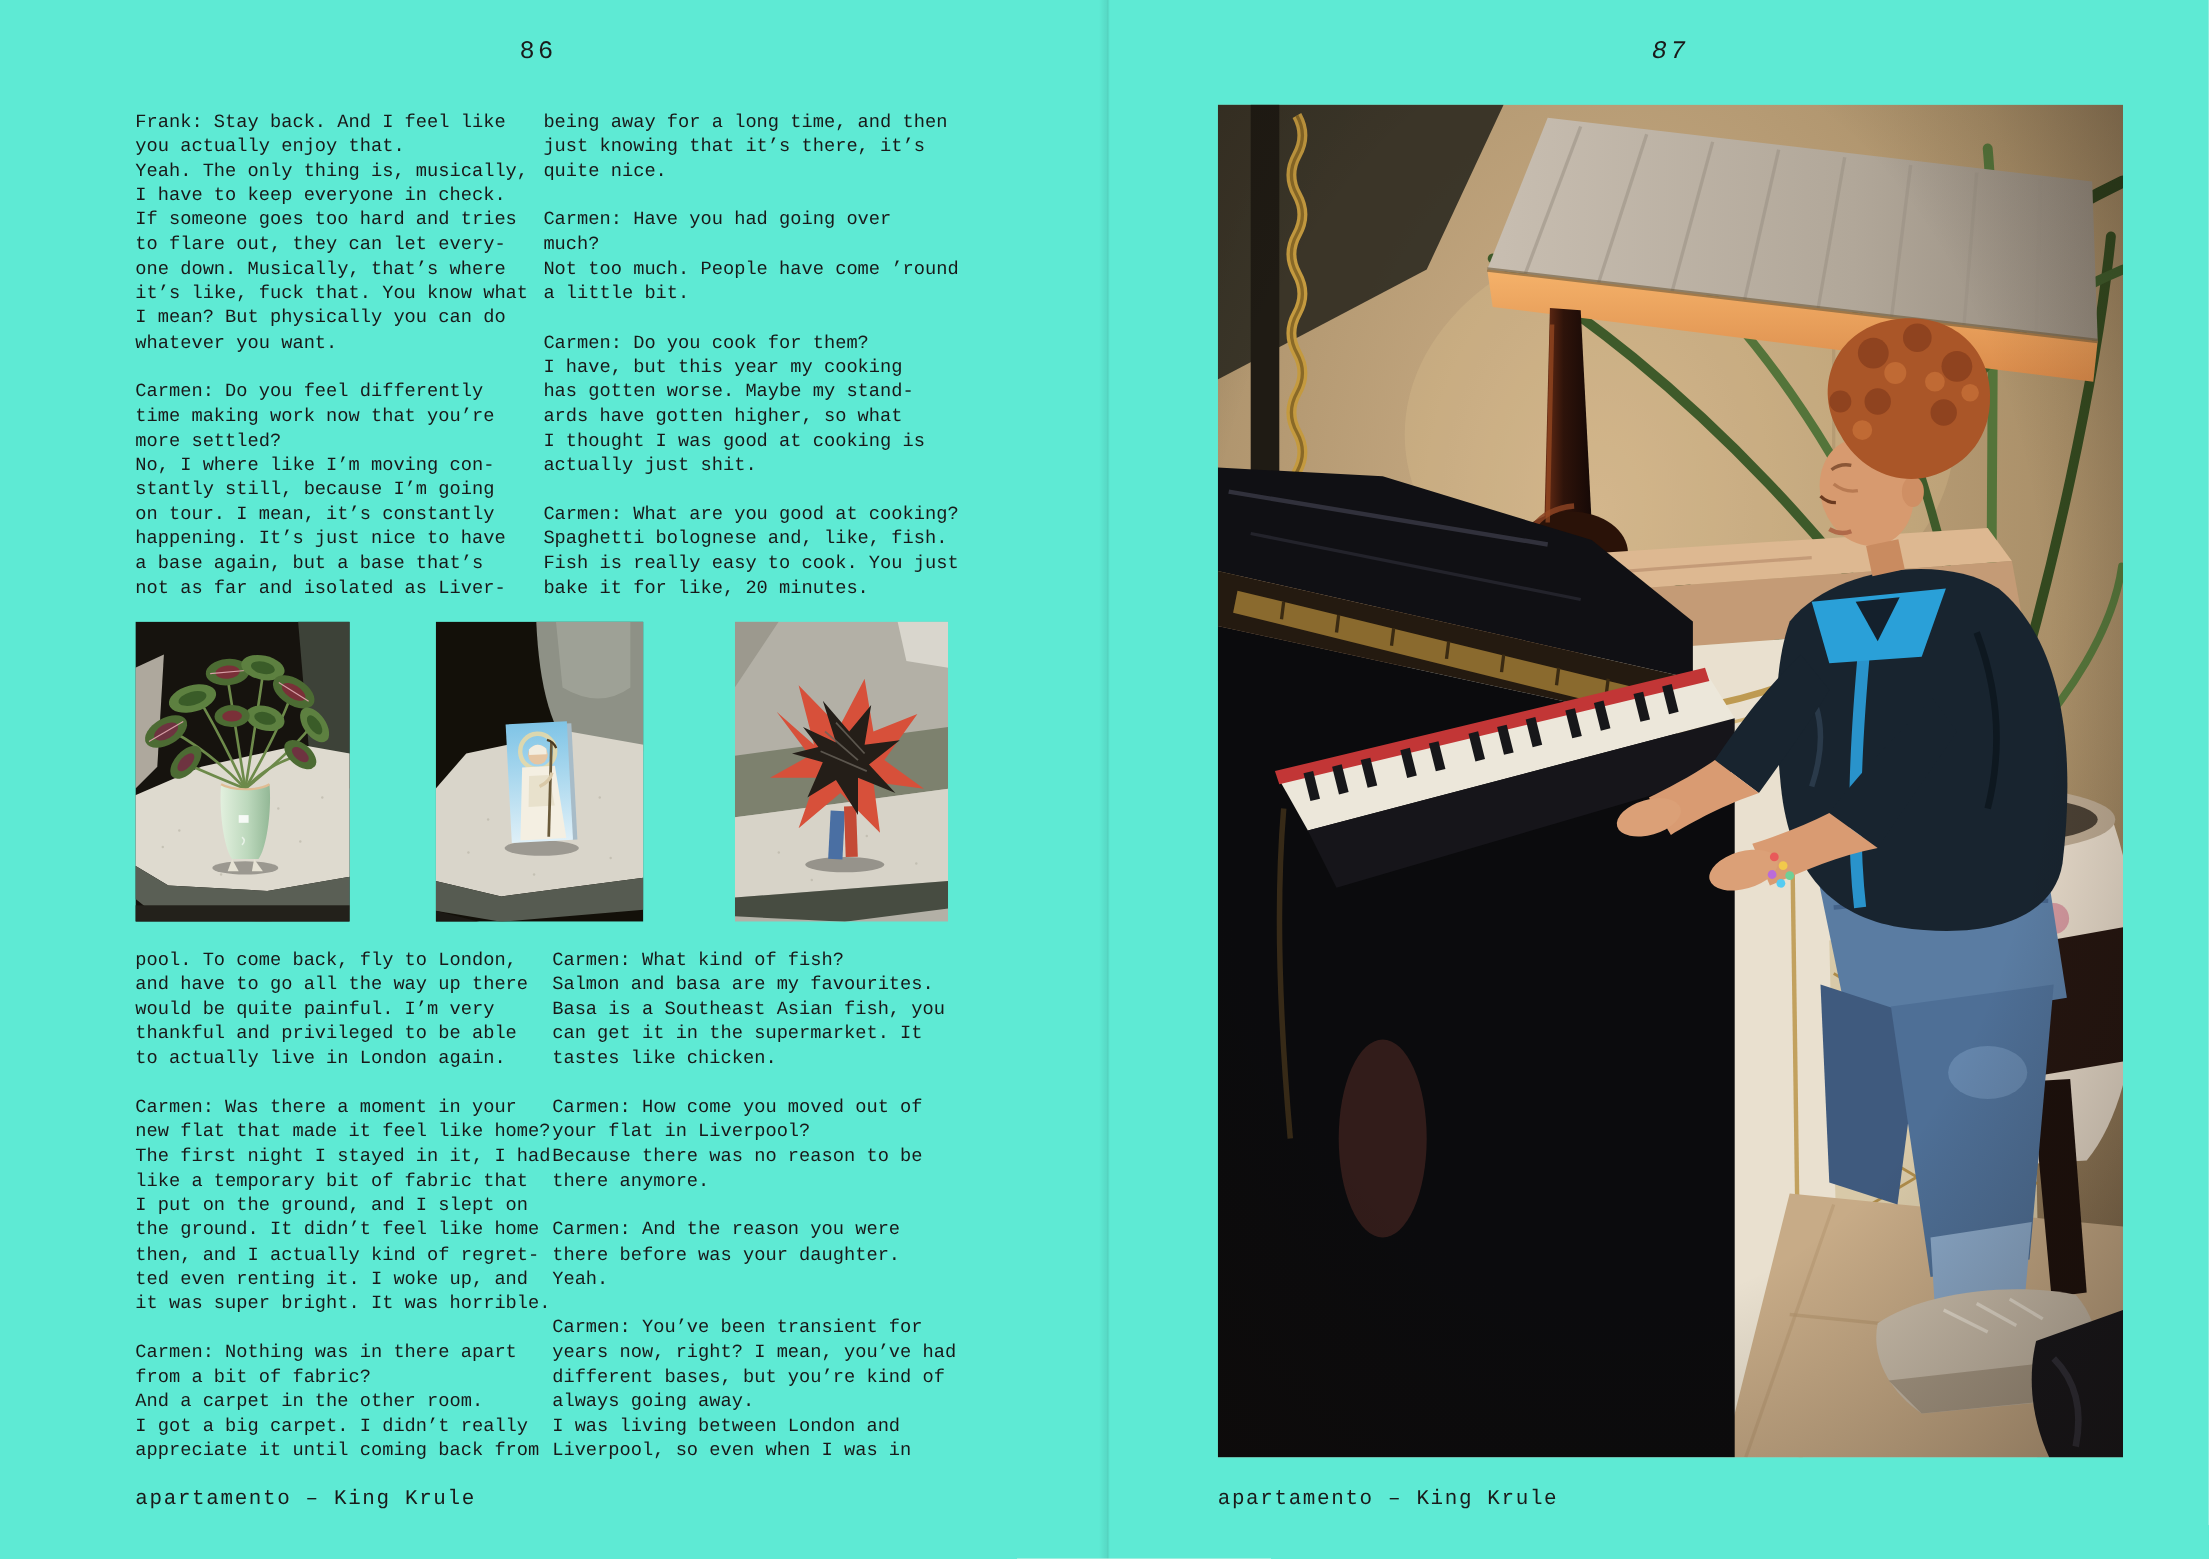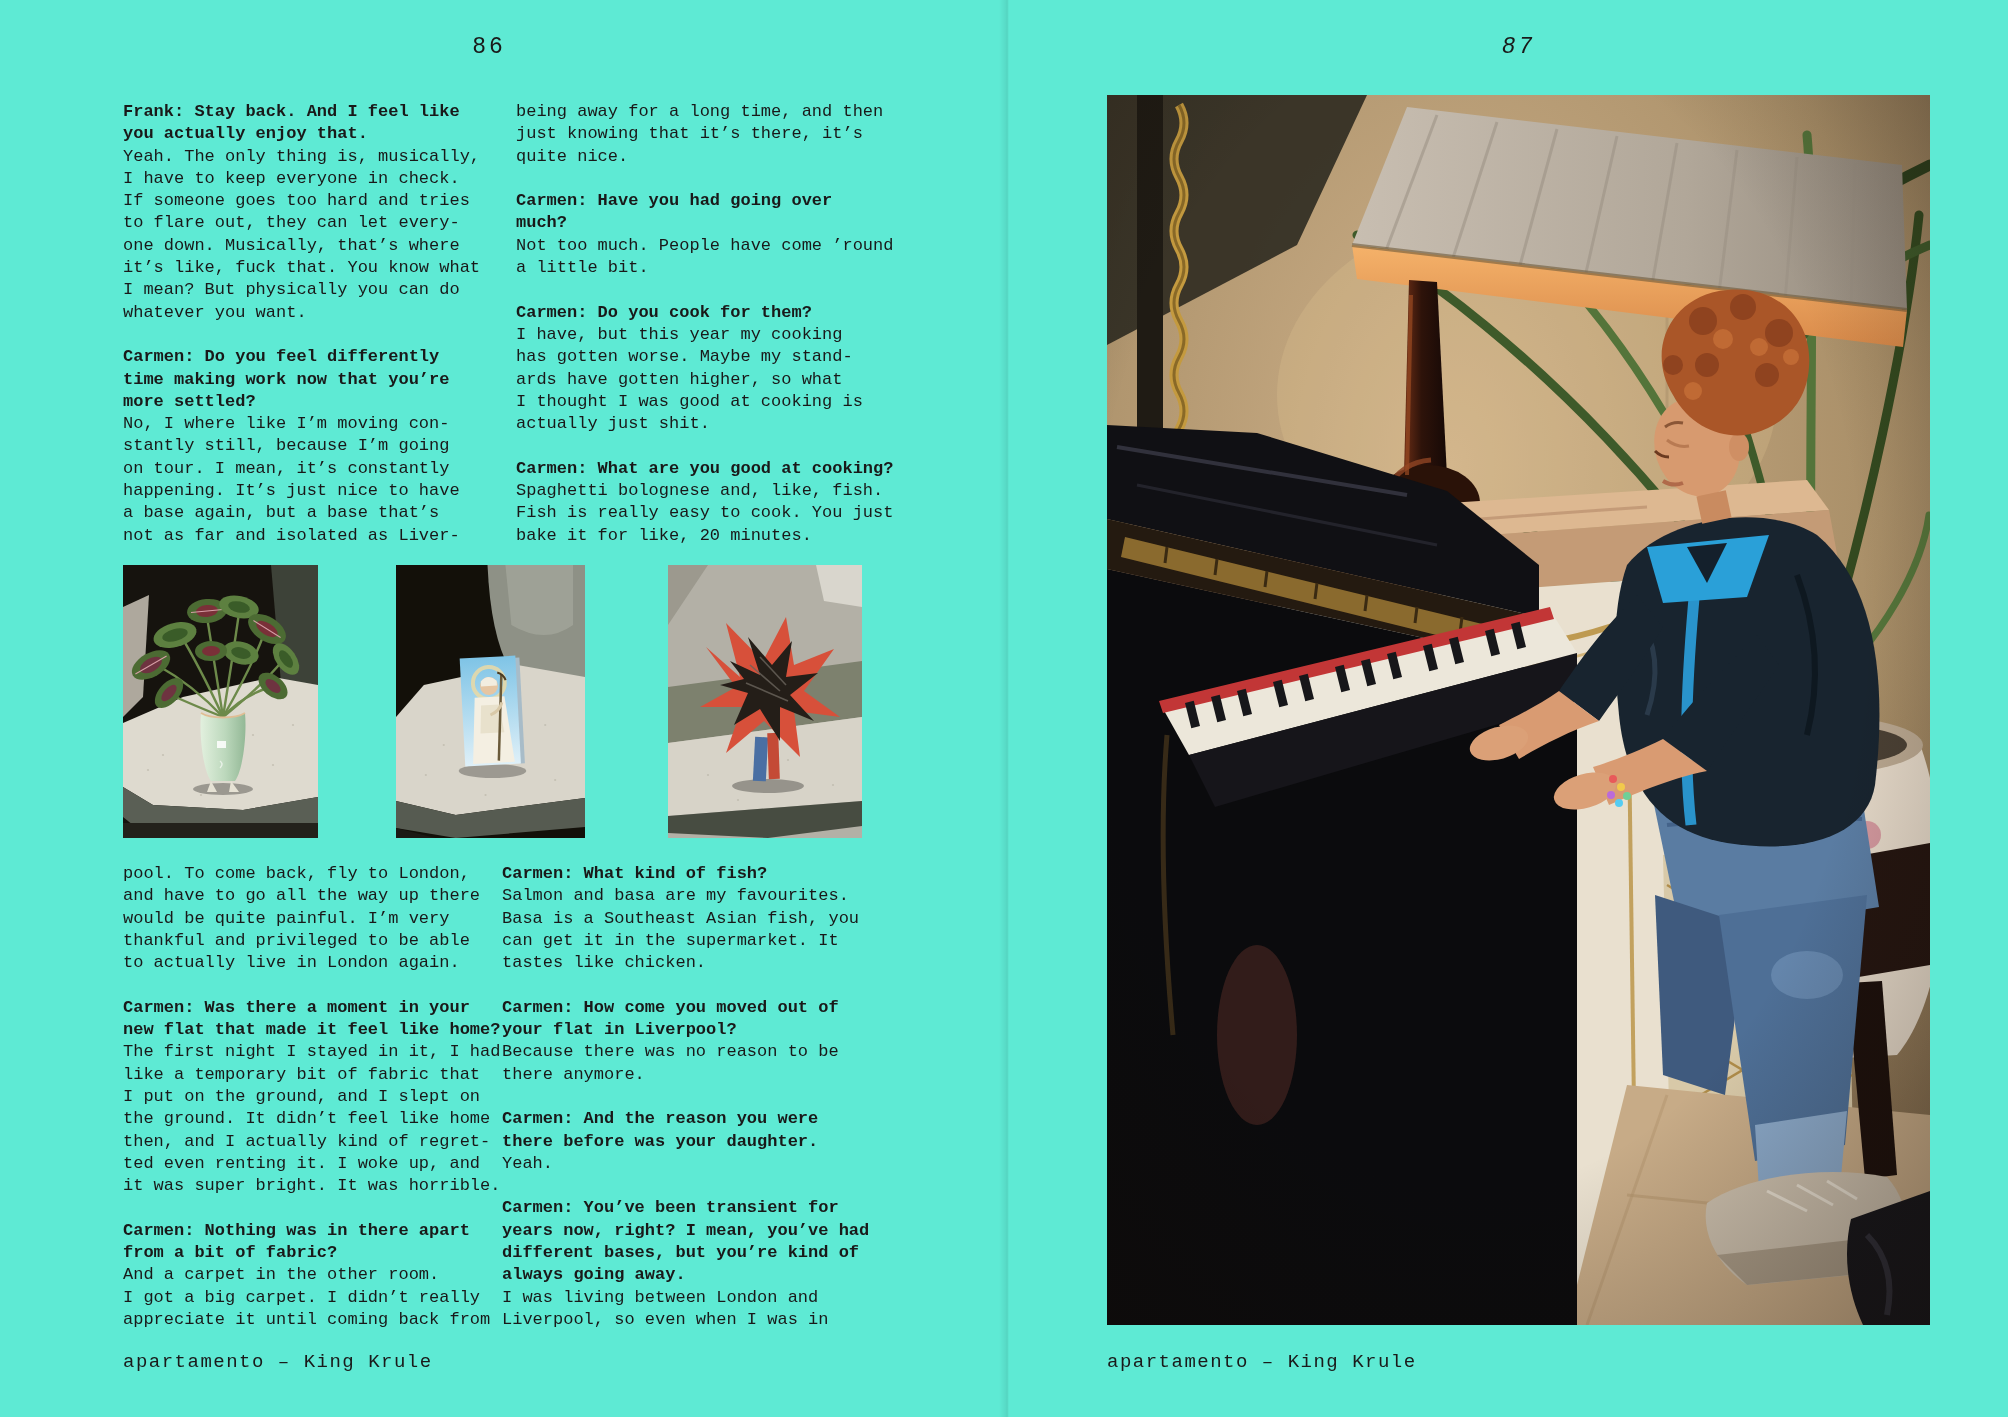--- a/index.html
+++ b/index.html
@@ -5,23 +5,23 @@
   html,body{margin:0;padding:0;background:#f2f2f0;}
   #spread{position:relative;width:2008px;height:1417px;background:#5eead4;overflow:hidden;
           color:#161616;font-family:"Liberation Mono","DejaVu Sans Mono",monospace;}
   .fold{position:absolute;top:0;left:999px;width:16px;height:100%;
         background:linear-gradient(90deg,rgba(0,0,0,0) 0%,rgba(0,0,0,0.07) 45%,rgba(0,0,0,0.10) 50%,rgba(0,0,0,0) 62%);}
   .pagenum{position:absolute;top:34px;font-size:23px;letter-spacing:3px;text-align:center;color:#1a1a1a;}
   #pn-left{left:123px;width:732px;}
   #pn-right{left:1107px;width:823px;font-style:italic;}
   .col{position:absolute;font-size:17px;line-height:22.3px;color:#191919;}
   .ln{white-space:pre;height:22.3px;}
-  .ln.bold{font-weight:700;}
+  .ln.bold{font-weight:400;}
   #tc1{left:123px;top:101px;}
-  #tc2{left:516px;top:101px;}
+  #tc2{left:494px;top:101px;}
   #bc1{left:123px;top:863px;}
   #bc2{left:502px;top:863px;}
   .photo{position:absolute;overflow:hidden;}
   .photo svg{display:block;width:100%;height:100%;}
   #ph1{left:123px;top:565px;width:195px;height:273px;}
   #ph2{left:396px;top:565px;width:189px;height:273px;}
   #ph3{left:668px;top:565px;width:194px;height:273px;}
   #ph-main{left:1107px;top:95px;width:823px;height:1230px;}
   .footer{position:absolute;top:1351px;font-size:19px;letter-spacing:1.5px;text-align:left;color:#1a1a1a;}
   #ft-left{left:123px;width:732px;}

